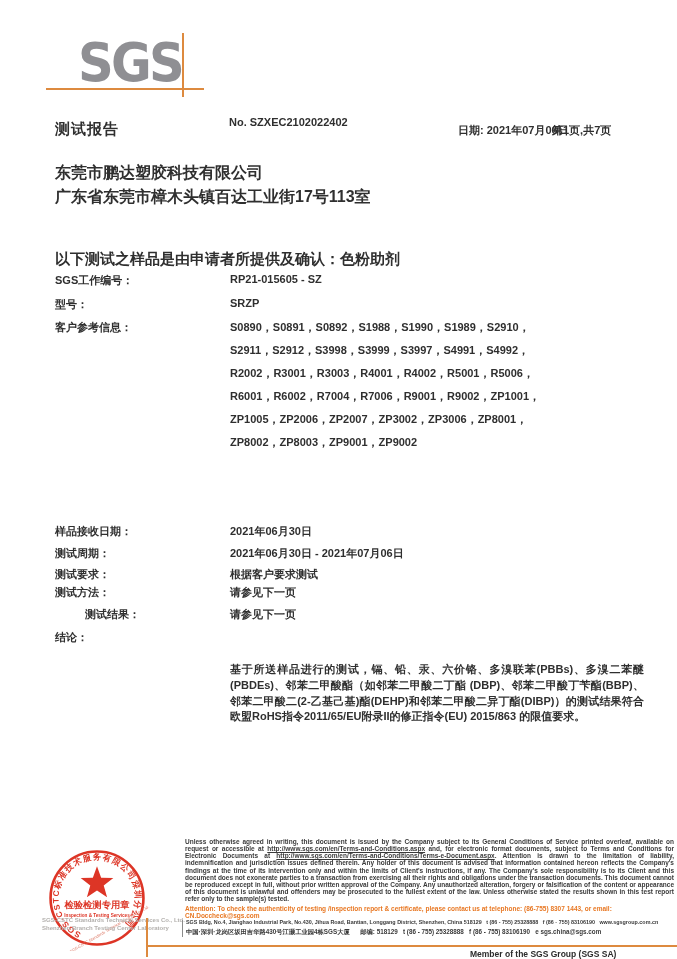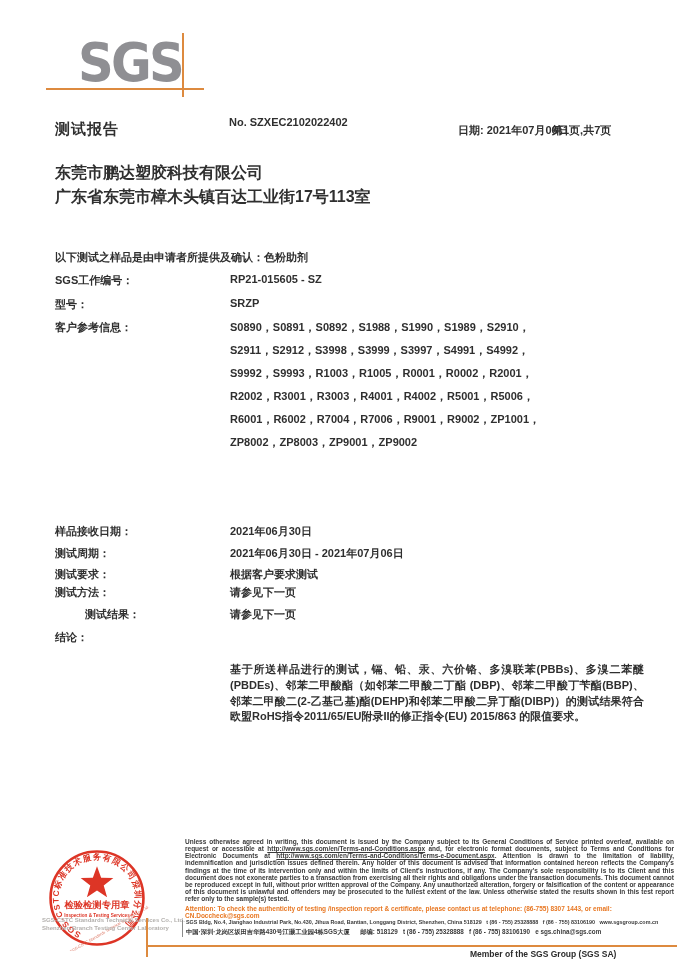--- a/index.html
+++ b/index.html
@@ -11,21 +11,21 @@
   .abs{position:absolute;}
   .logo-text{
     font-family:"DejaVu Sans","Liberation Sans",sans-serif;
     font-weight:bold;color:#8f8f93;font-size:54px;line-height:1;
     letter-spacing:-3px;transform:scale(0.92,1.0);transform-origin:left top;
   }
   .oline{background:#dd8a3f;}
   .hdr{font-weight:bold;font-size:11px;color:#2f2f2f;}
   .title{font-size:15px;font-weight:bold;letter-spacing:1px;}
   .b12{font-size:16px;font-weight:bold;}
-  .b11{font-size:11px;font-weight:bold;text-align:center;}
+  .b11{font-size:15px;font-weight:bold;text-align:center;}
   .lbl{position:absolute;left:55px;font-size:11px;font-weight:bold;}
   .val{position:absolute;left:230px;font-size:11px;font-weight:bold;}
   .ref-lines div{height:23px;line-height:23px;}
   .conclusion{width:414px;line-height:15.8px;text-align:justify;}
   .fine{font-size:6.5px;line-height:7.15px;text-align:justify;font-weight:bold;color:#3a3a3a;}
   .fine .u{text-decoration:underline;}
   .attn{font-size:6.5px;line-height:7.3px;font-weight:bold;}
   .addr-en{font-size:5.4px;white-space:pre;color:#3a3a3a;font-weight:bold;}
   .addr-cn{font-size:6.3px;white-space:pre;color:#3a3a3a;font-weight:bold;}
   .stamp-under{font-size:6px;line-height:8px;color:#b3b0ad;font-weight:bold;letter-spacing:0;}
@@ -56,23 +56,23 @@
   </div>
   <div>
     <span class="lbl" style="top:297px;">型号：</span>
     <span class="val" style="top:297px;">SRZP</span>
   </div>
   <div>
     <span class="lbl" style="top:320px;">客户参考信息：</span>
     <div class="val ref-lines" style="top:316px;">
         <div>S0890，S0891，S0892，S1988，S1990，S1989，S2910，</div>
         <div>S2911，S2912，S3998，S3999，S3997，S4991，S4992，</div>
-        <div>S9992，S9993，R1003，R1005，R0001，R0002，R2001，</div>
         <div>R2002，R3001，R3003，R4001，R4002，R5001，R5006，</div>
         <div>R6001，R6002，R7004，R7006，R9001，R9002，ZP1001，</div>
+        <div>ZP1005，ZP2006，ZP2007，ZP3002，ZP3006，ZP8001，</div>
         <div>ZP8002，ZP8003，ZP9001，ZP9002</div>
       </div>
   </div>
   <div>
     <span class="lbl" style="top:524px;">样品接收日期：</span>
     <span class="val" style="top:524px;">2021年06月30日</span>
   </div>
   <div>
     <span class="lbl" style="top:546px;">测试周期：</span>
     <span class="val" style="top:546px;">2021年06月30日 - 2021年07月06日</span>

